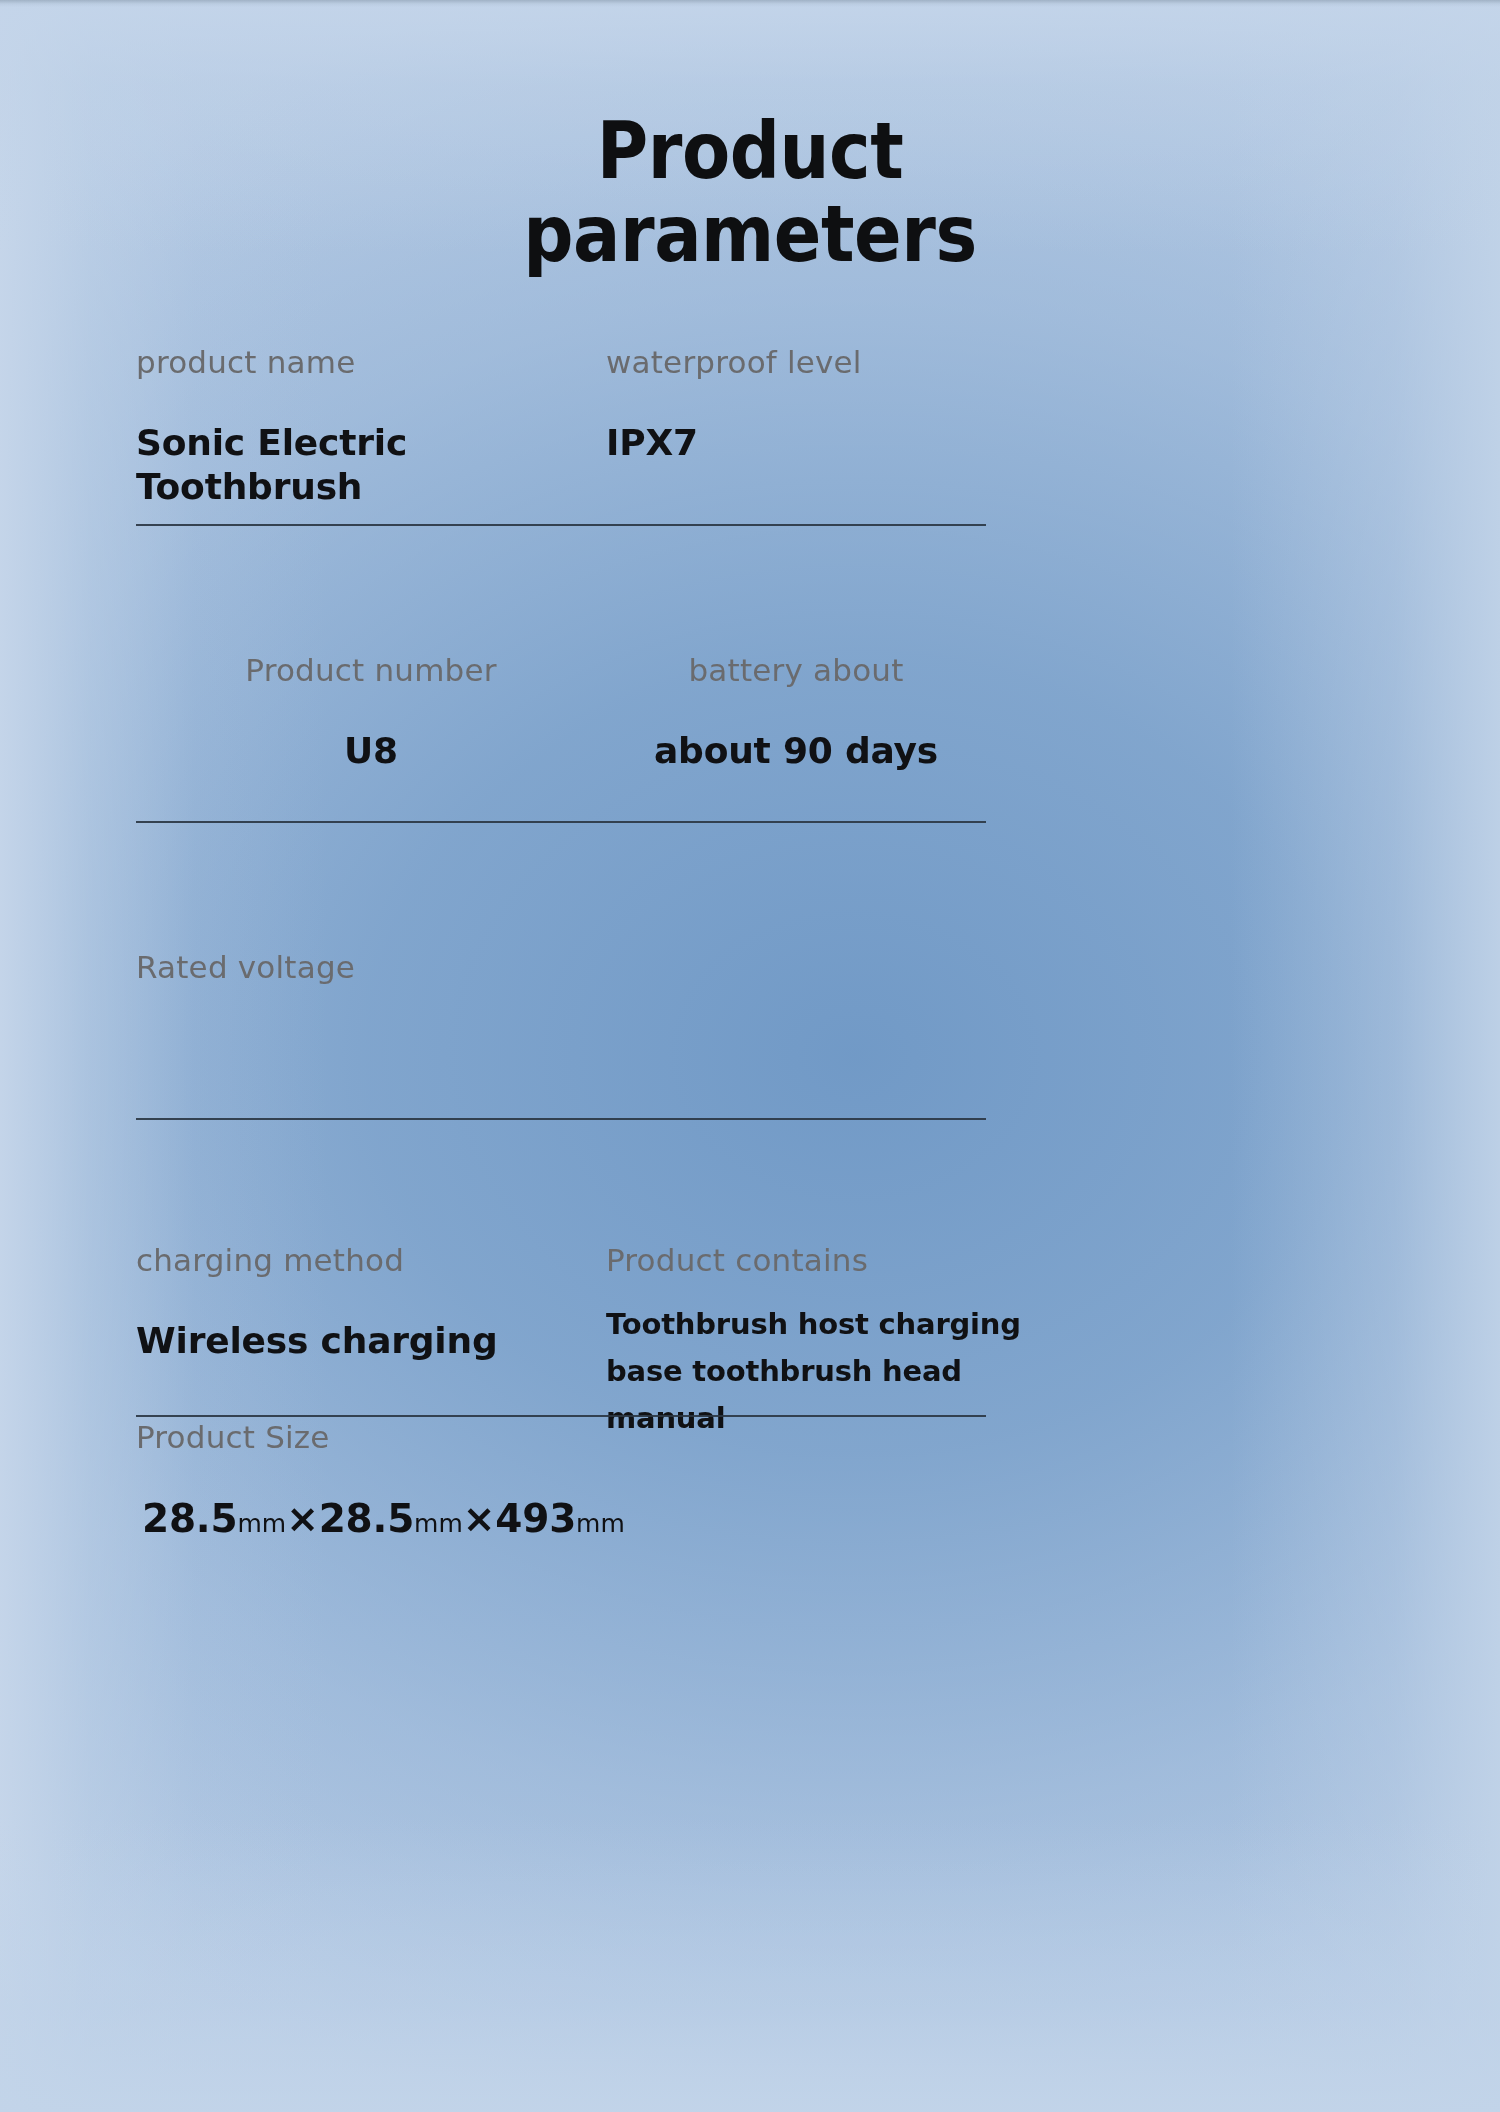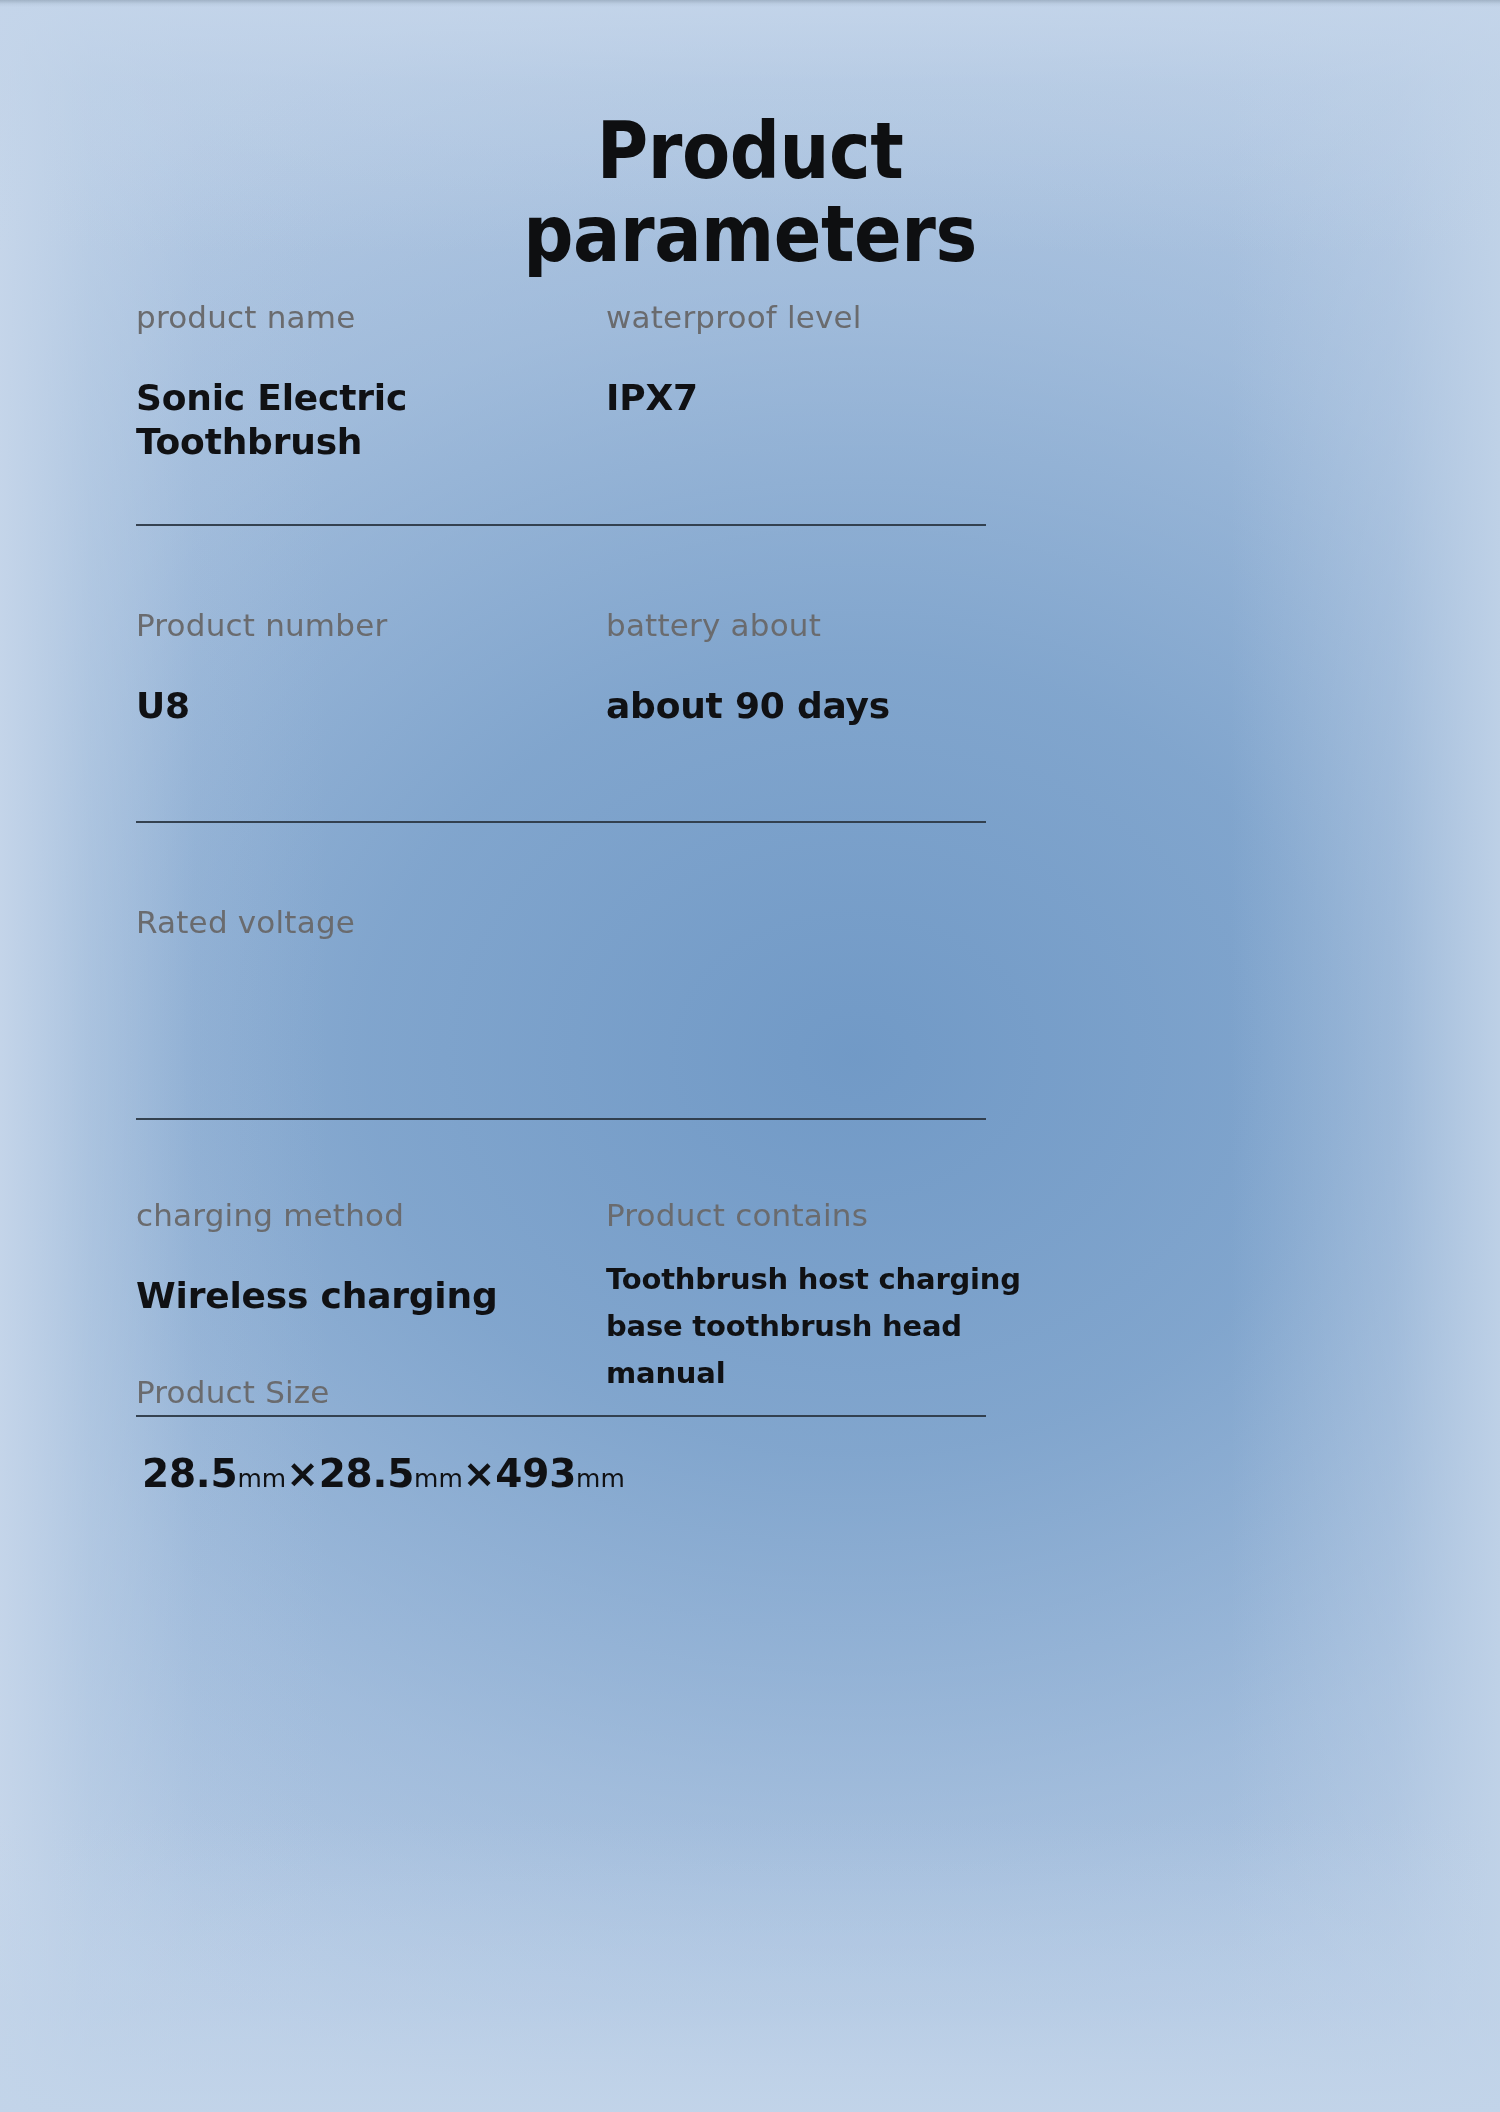--- a/index.html
+++ b/index.html
@@ -121,20 +121,21 @@
   .cell-right { flex: 1 1 auto; }
 
   .spec-label {
     color: #6a6b6e;
     font-family: "DejaVu Sans", sans-serif;
     font-weight: 400;
     font-size: 31px;
     line-height: 1.15;
     letter-spacing: 0.2px;
     white-space: nowrap;
+    margin-top: 45px;
   }
   .spec-value {
     margin-top: 40px;
     color: #101114;
     font-family: "DejaVu Sans", sans-serif;
     font-weight: 700;
     font-size: 36px;
     line-height: 1.22;
     letter-spacing: -0.2px;
   }
@@ -159,21 +160,21 @@
 
   .divider {
     height: 0;
     border-top: 2px solid #2b3744;
     width: 850px;
     opacity: 0.92;
   }
 
   
   .row-1 { height: 224px; }
-  .row-2 { height: 295px; }
+  .row-2 { height: 295px; text-align: center; }
   .row-3 { height: 295px; }
   .row-4 { height: 295px; }
   .row-1 .cols { padding-top: 0px; }
   .row-2 .cols { padding-top: 82px; }
   .row-3 .cols { padding-top: 82px; flex-direction: column; }
   .row-4 .cols { padding-top: 78px; }
 </style>
 </head>
 <body>
 

